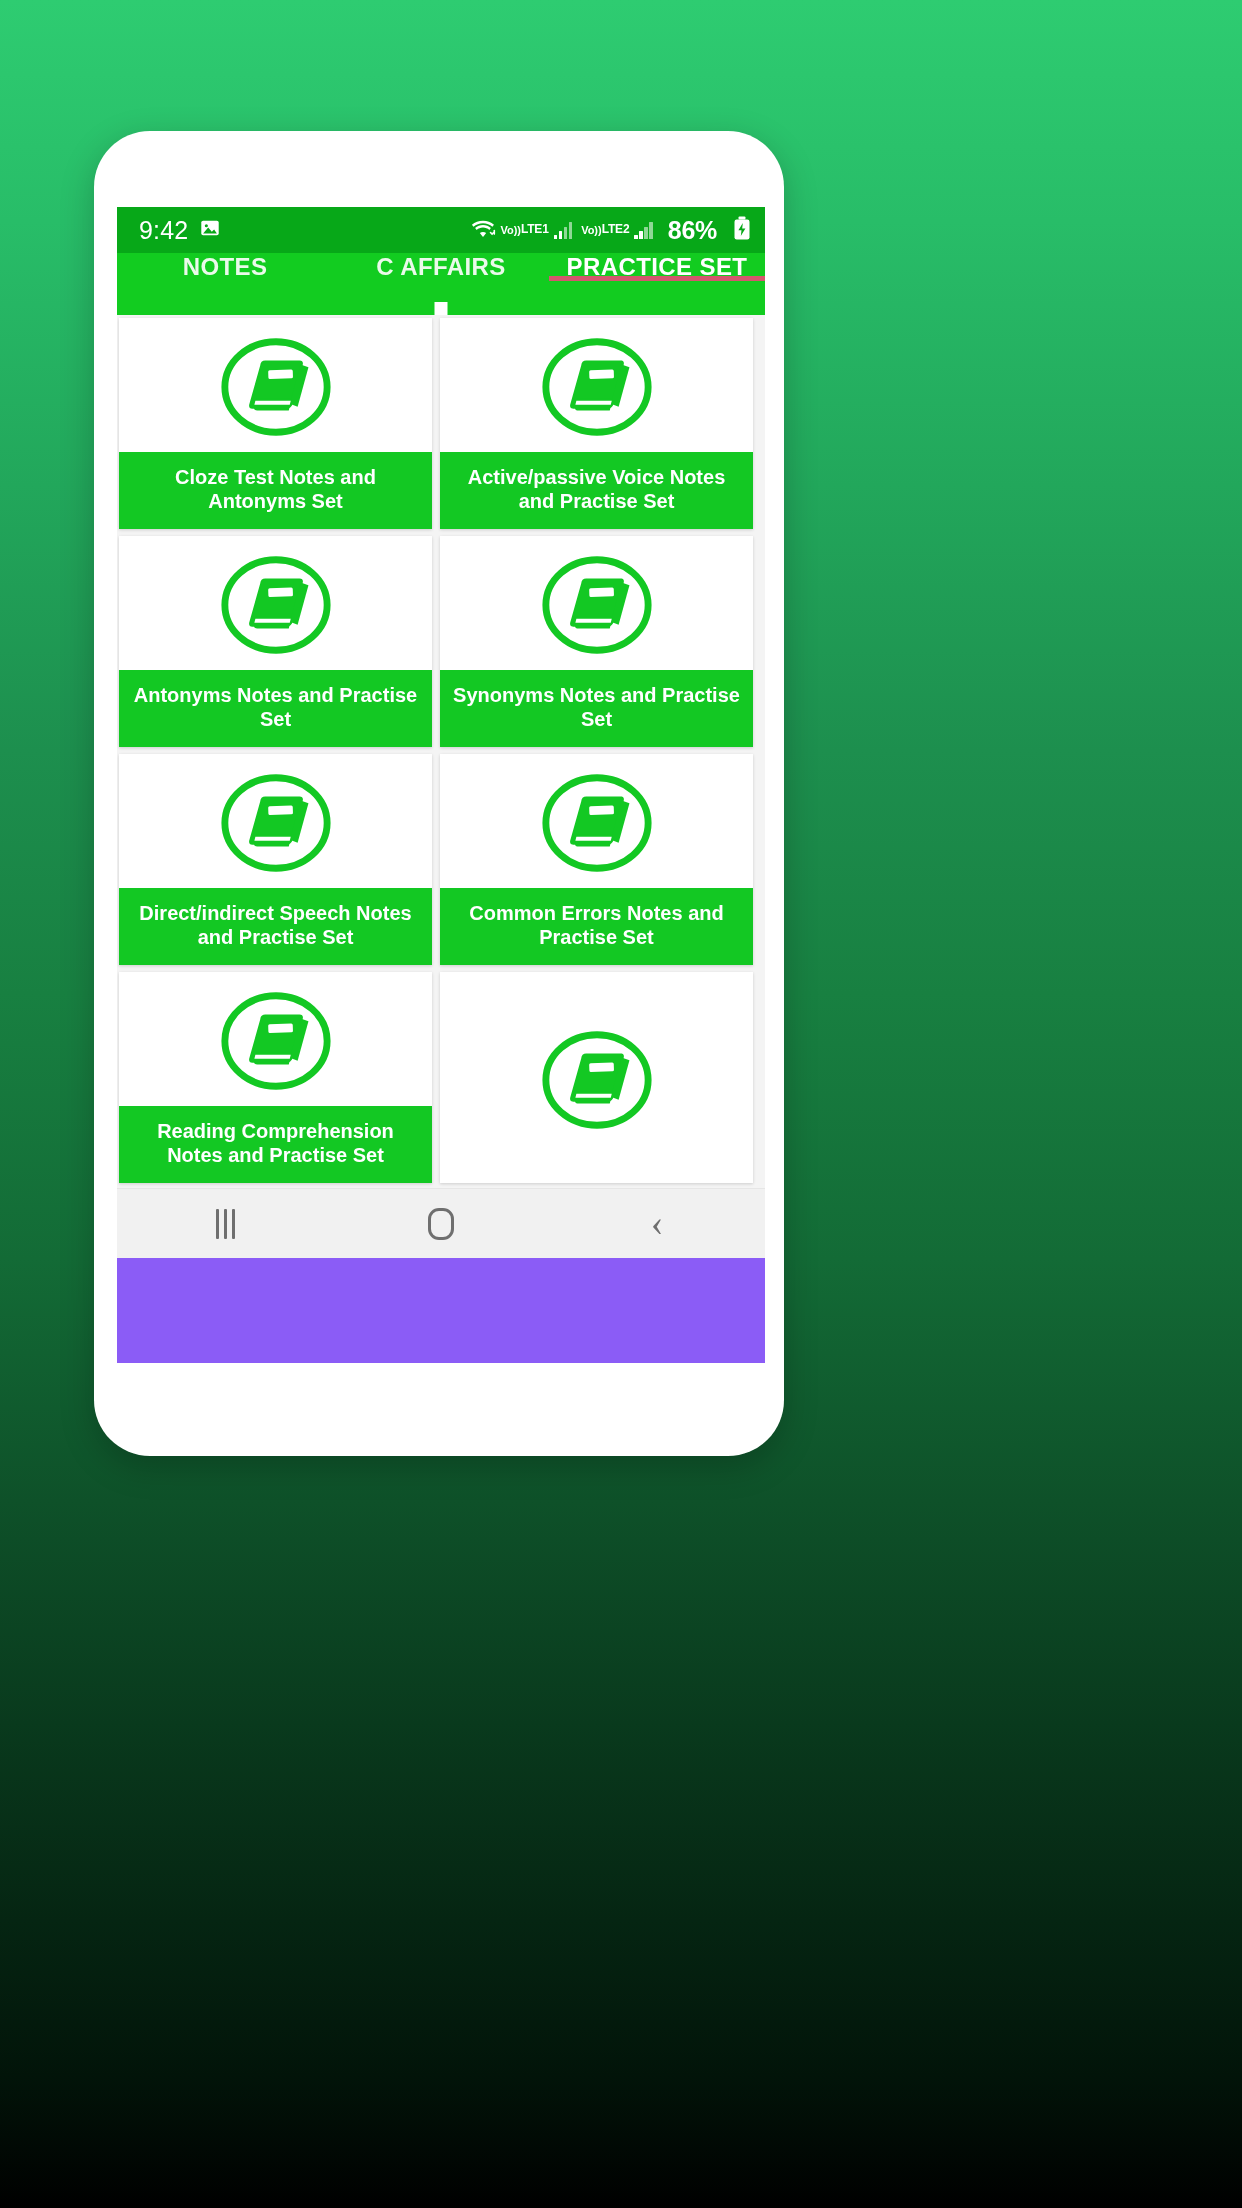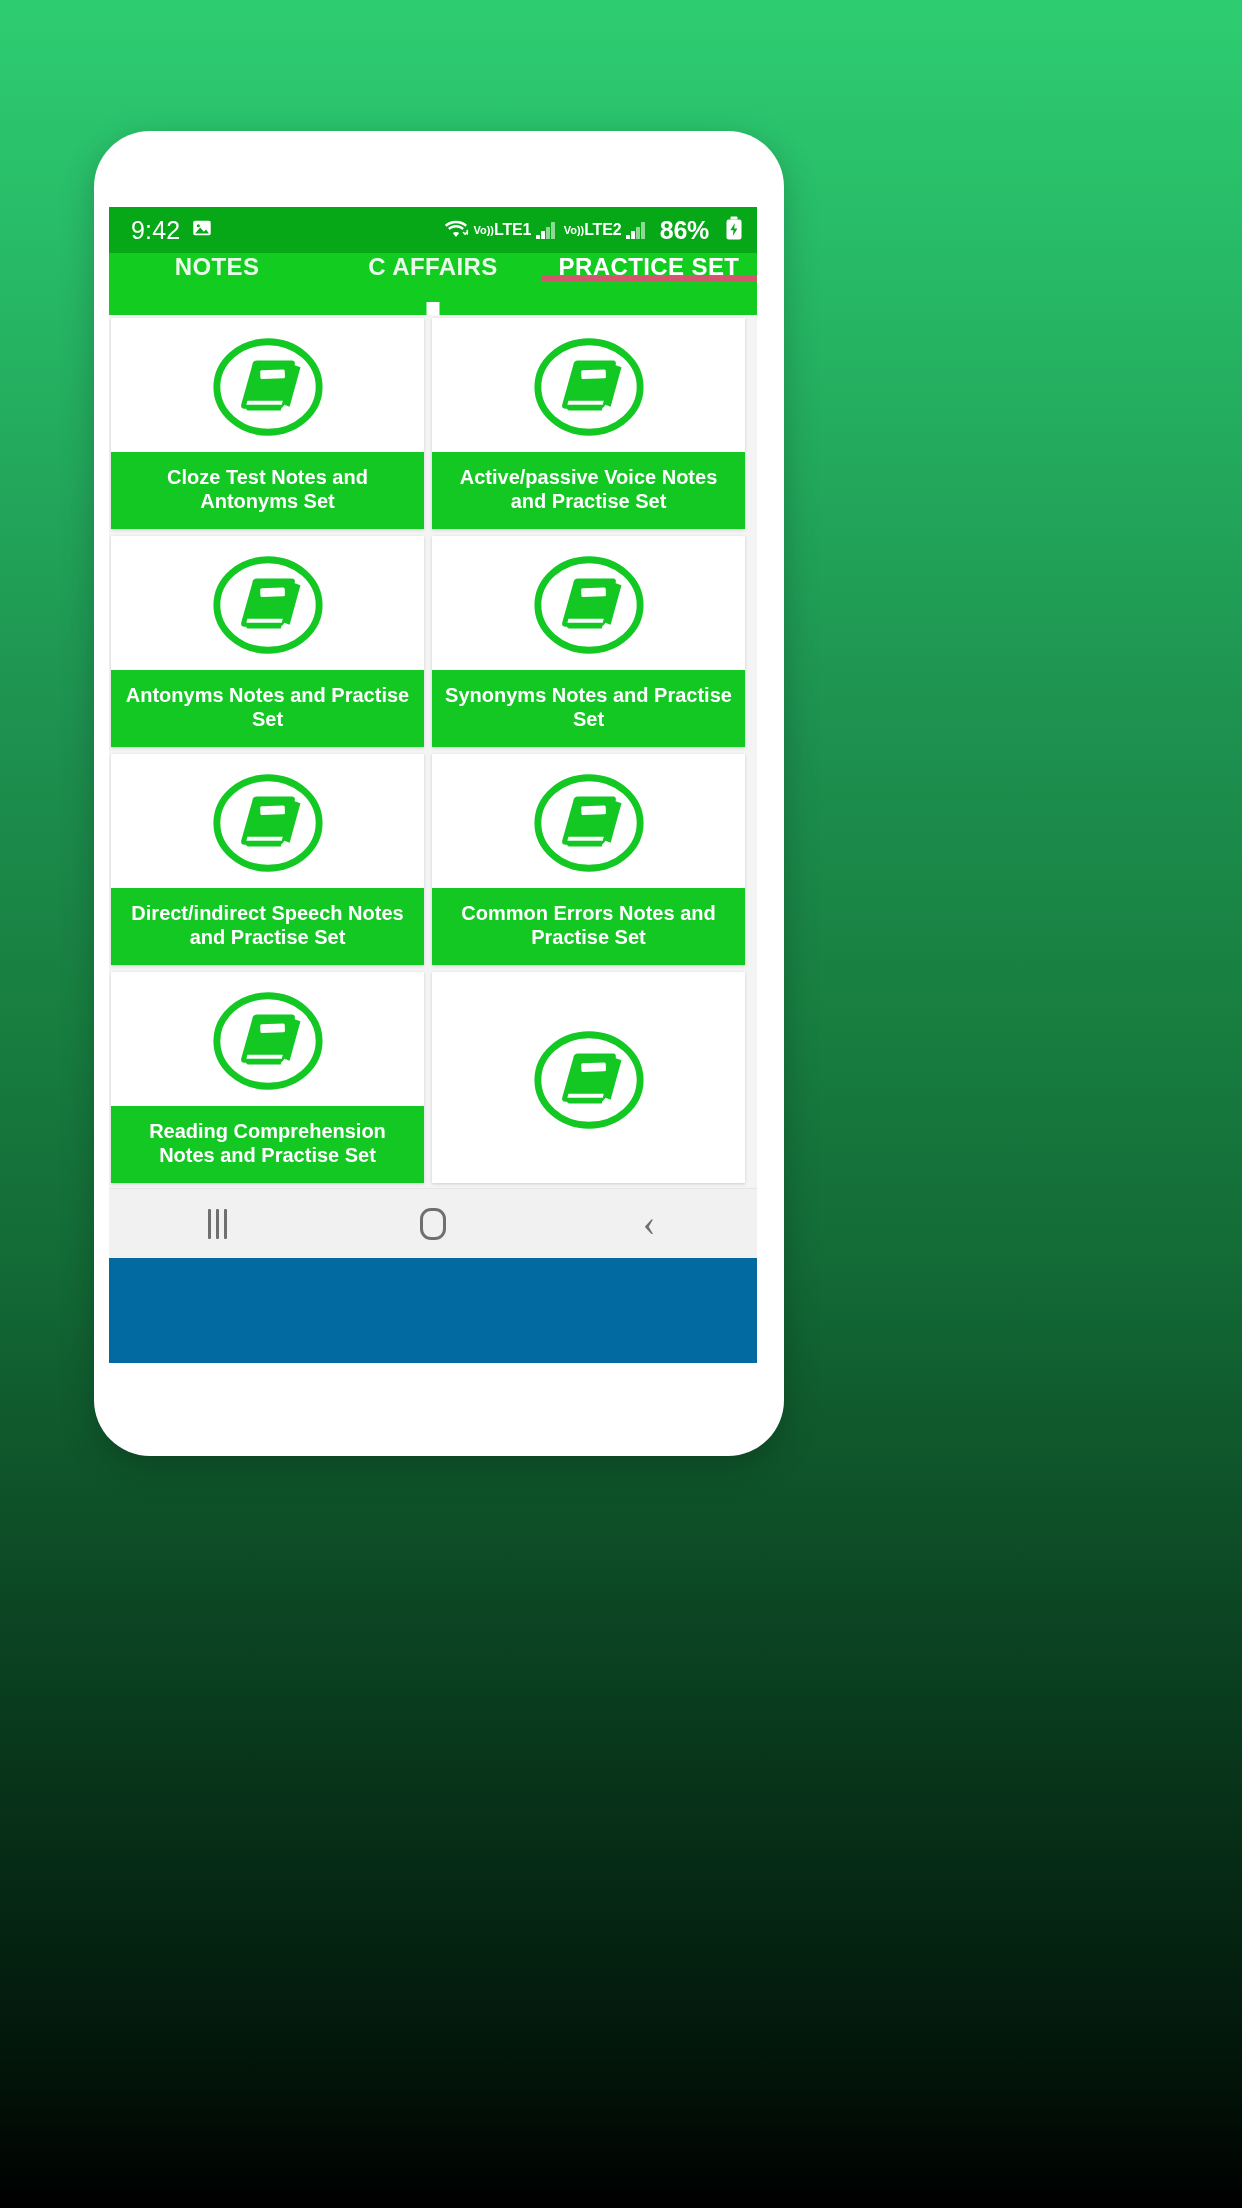--- a/index.html
+++ b/index.html
@@ -35,25 +35,25 @@
     width: 690px;
     height: 1325px;
     background: #ffffff;
     border-radius: 56px;
     box-shadow: 0 10px 34px rgba(0,0,0,0.22);
     overflow: hidden;
   }
 
   #screen {
     position: absolute;
-    left: 15px;
+    left: 23px;
     top: 76px;
     width: 648px;
     height: 1156px;
-    background: #0369a1;
+    background: #8b5cf6;
     overflow: hidden;
   }
 
   
   #status-bar {
     position: relative;
     height: 46px;
     background: #07a818;
     display: flex;
     align-items: center;
@@ -85,21 +85,21 @@
     margin-right: 12px;
   }
   .volte-stack {
     display: flex;
     flex-direction: row;
     align-items: center;
     line-height: 0.92;
     margin-right: 1px;
   }
   .volte-top { font-size: 11px; font-weight: 700; }
-  .volte-bot { font-size: 16px; font-weight: 700; letter-spacing: -0.2px; }
+  .volte-bot { font-size: 12px; font-weight: 700; letter-spacing: -0.2px; }
   .bars {
     display: flex;
     align-items: flex-end;
     gap: 1.5px;
     height: 17px;
     margin-right: 5px;
   }
   .bars i { display:block; width: 3.5px; background: #ffffff; border-radius: 0.5px; }
   .bars i.b1 { height: 4px; }
   .bars i.b2 { height: 8px; }

